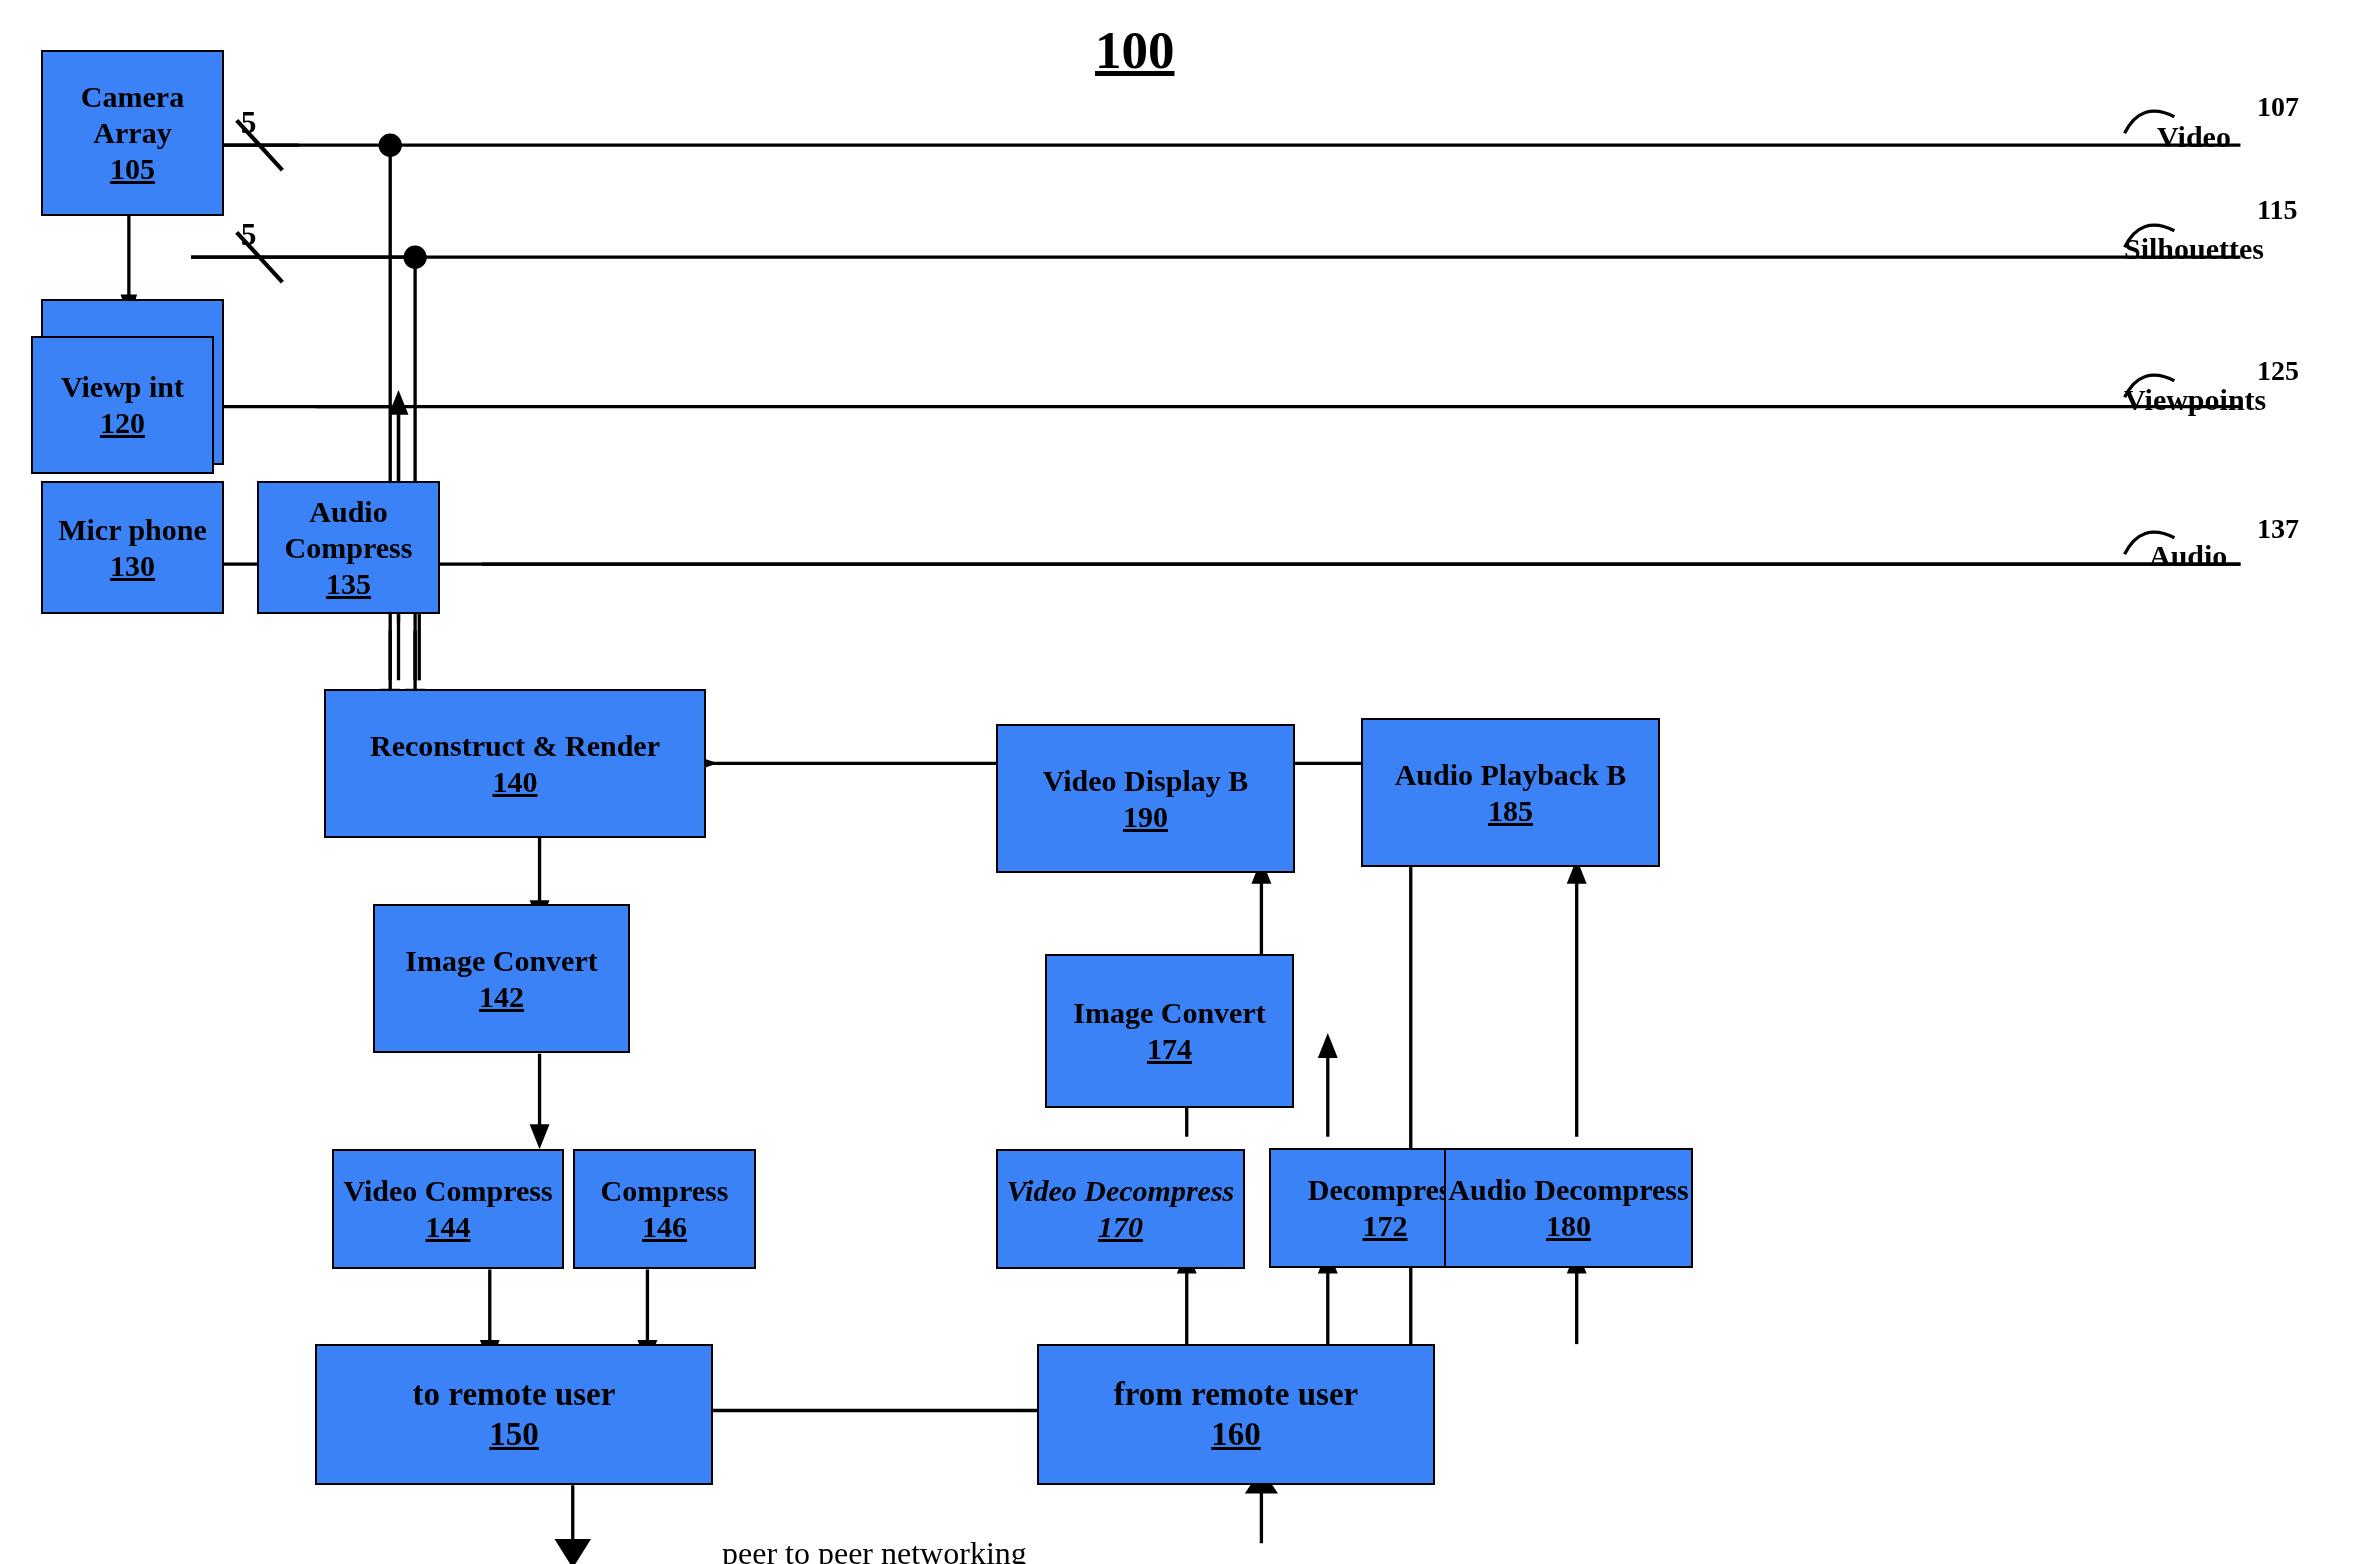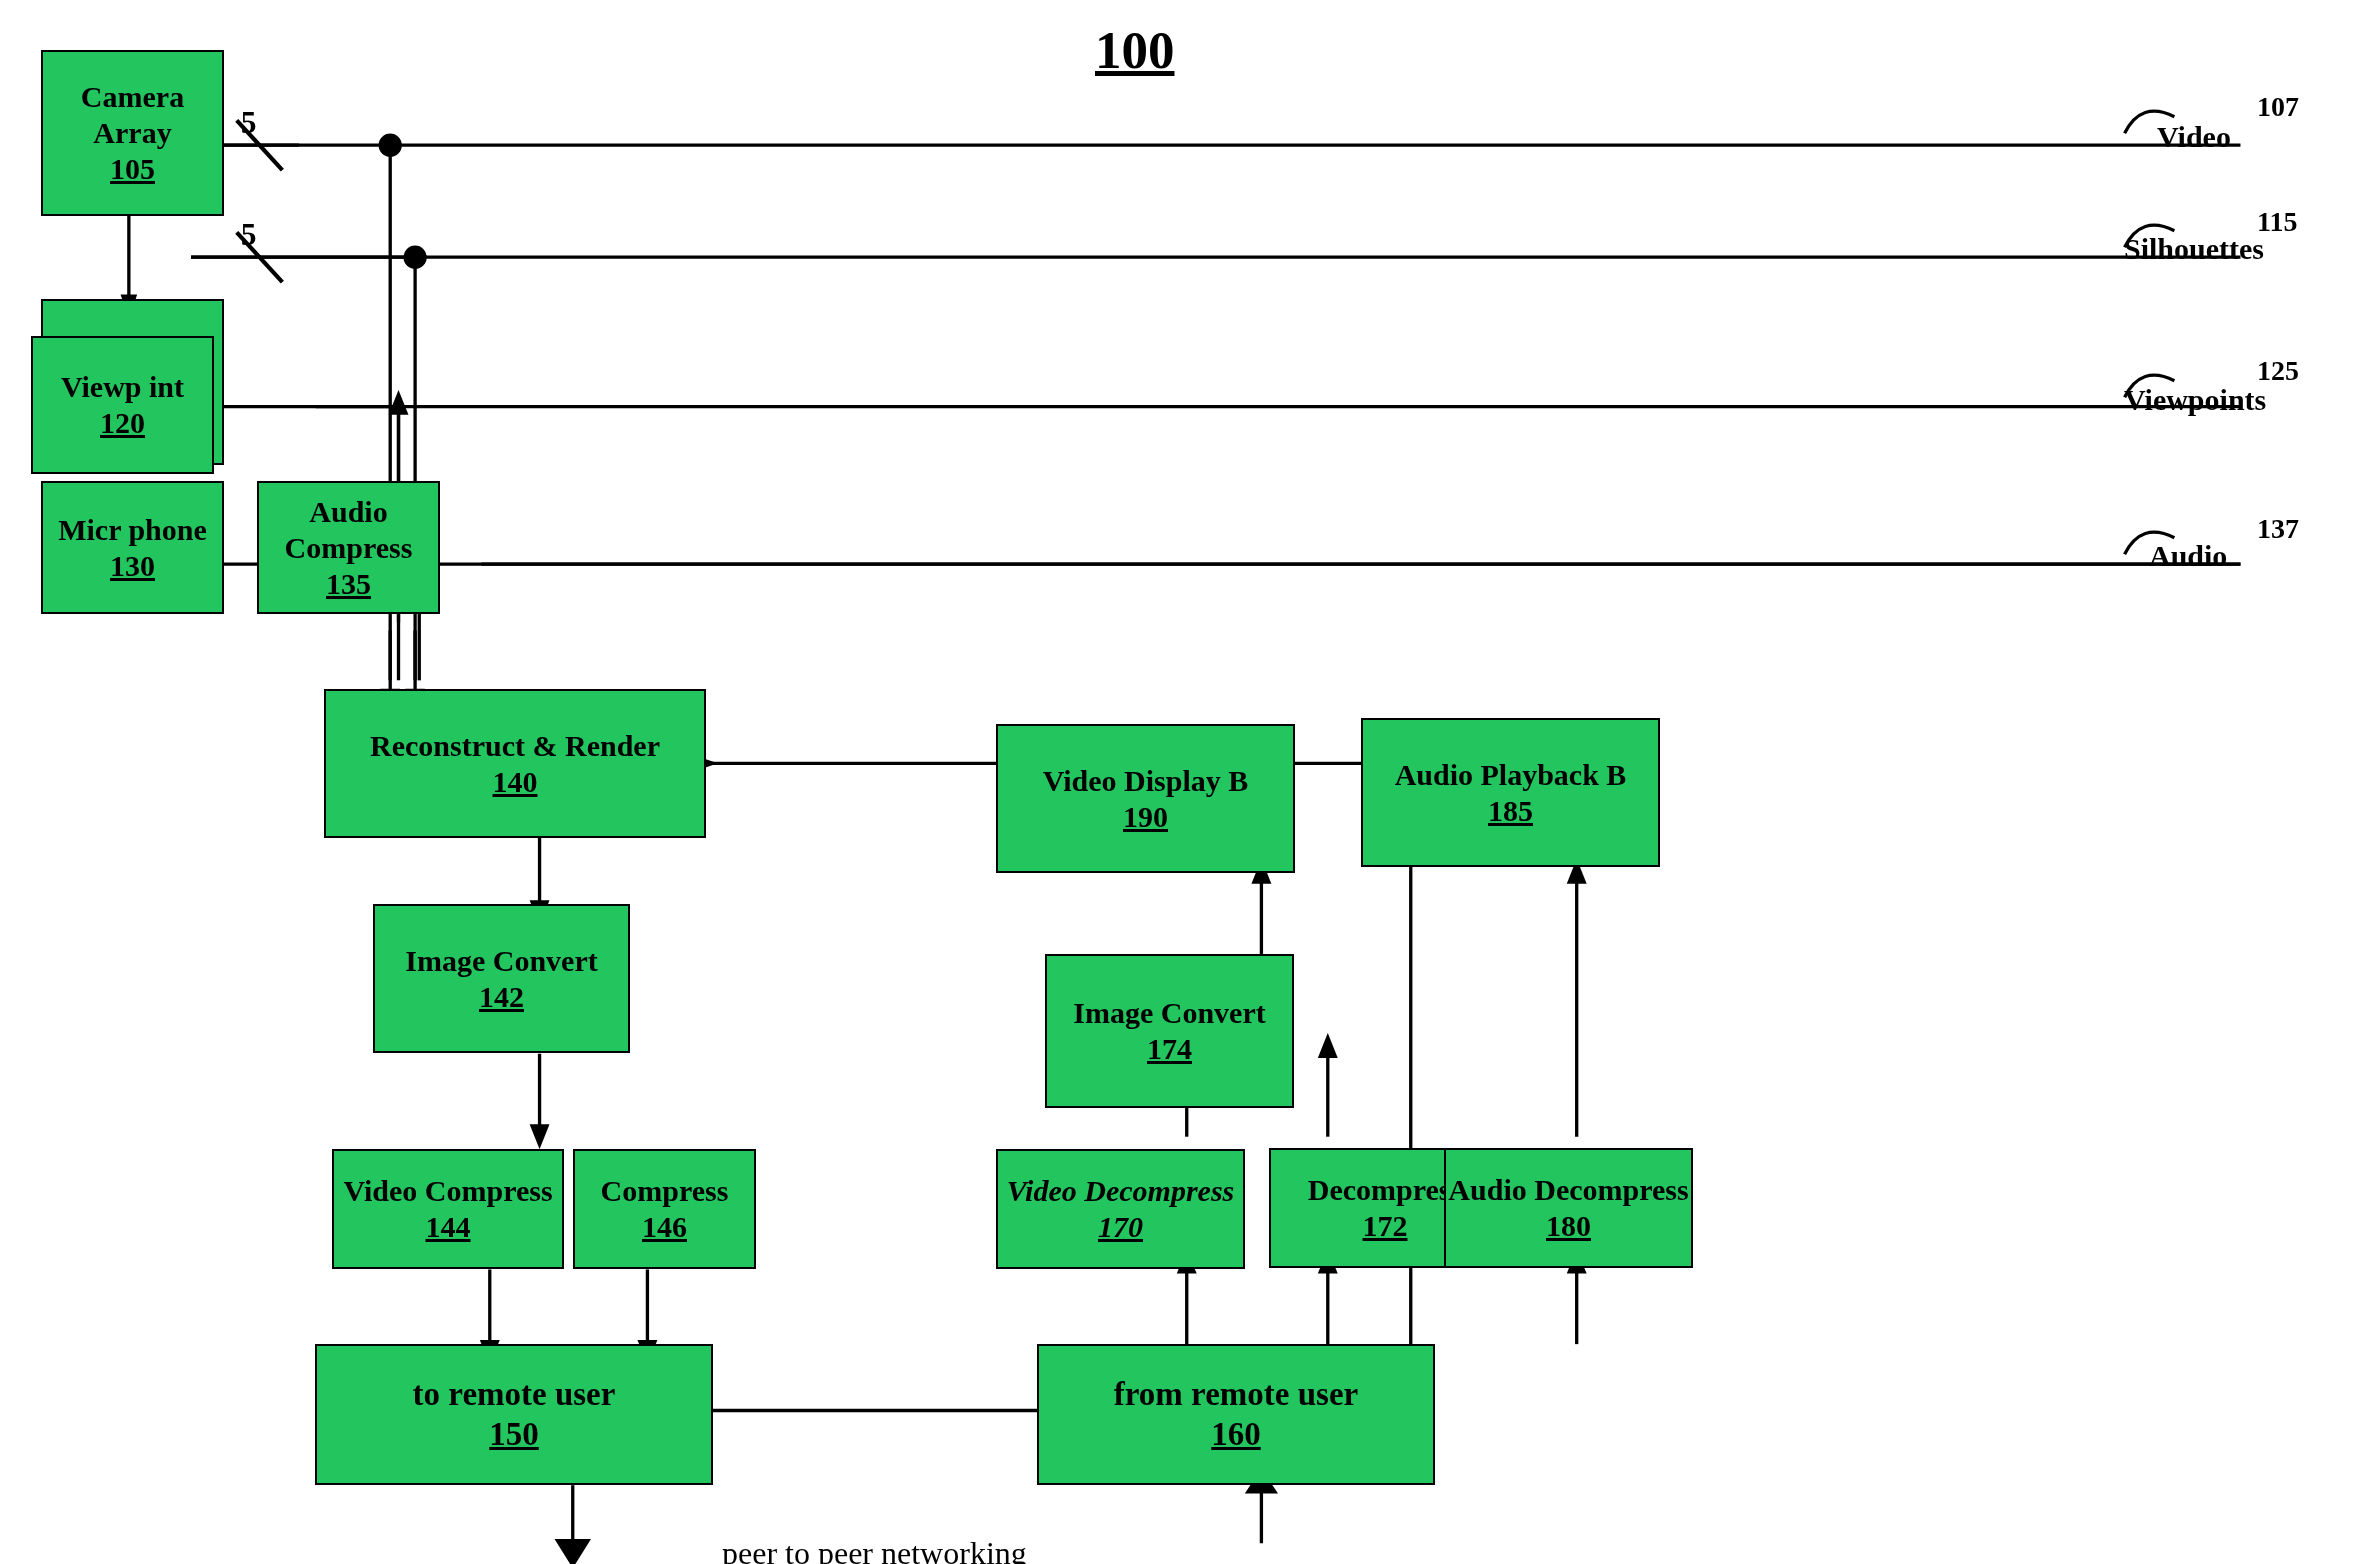--- a/index.html
+++ b/index.html
@@ -13,21 +13,21 @@
     }
     .diagram {
       position: absolute;
       top: 0; left: 0;
       width: 2366px;
       height: 1564px;
     }
     .box {
       position: absolute;
       border: 2.5px solid #000;
-      background: #22c55e;
+      background: #3b82f6;
       display: flex;
       flex-direction: column;
       align-items: center;
       justify-content: center;
       text-align: center;
       font-size: 30px;
       font-weight: bold;
       line-height: 1.2;
     }
     .box u {
@@ -249,21 +249,21 @@
     <span>Video</span>
     
   </div>
   <div class="label" style="left:2257px; top:91px; font-size:28px;">
     <span>107</span>
   </div>
 
   <div class="label" style="left:2124px; top:232px;">
     <span>Silhouettes</span>
   </div>
-  <div class="label" style="left:2257px; top:206px; font-size:28px;">
+  <div class="label" style="left:2257px; top:194px; font-size:28px;">
     <span>115</span>
   </div>
 
   <div class="label" style="left:2124px; top:383px;">
     <span>Viewpoints</span>
   </div>
   <div class="label" style="left:2257px; top:355px; font-size:28px;">
     <span>125</span>
   </div>
 

